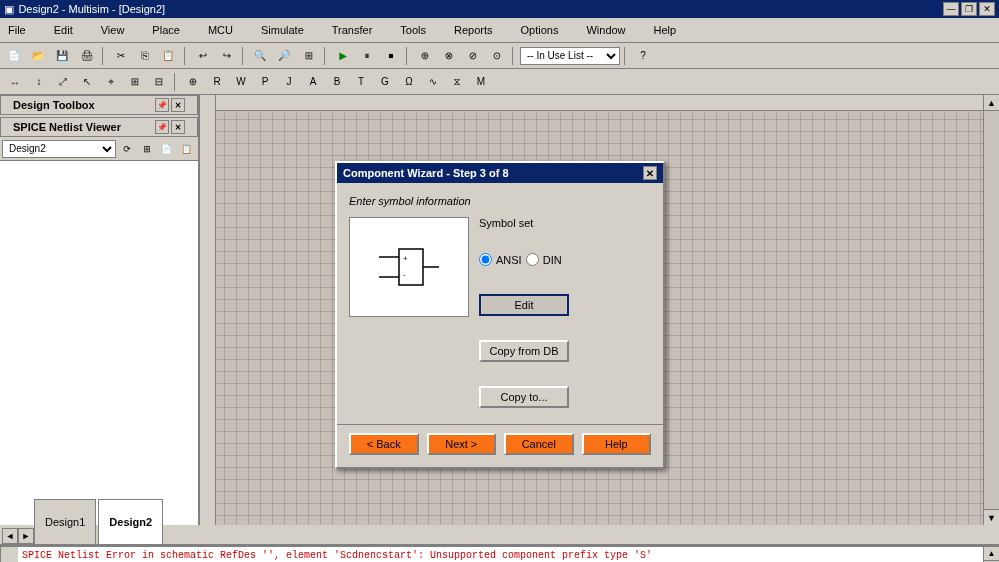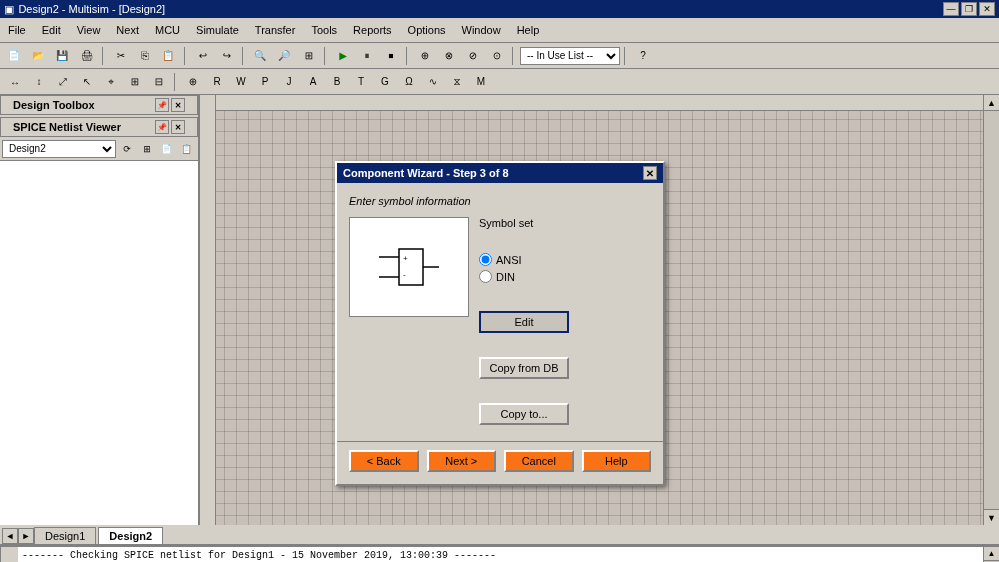--- a/index.html
+++ b/index.html
@@ -29,21 +29,21 @@
     }
 
     
     .menu-bar {
       background: #d4d0c8;
       height: 20px;
       display: flex;
       align-items: center;
       padding: 12px 2px;
       border-bottom: 1px solid #808080;
-      gap: 4px;
+      gap: 16px;
     }
     .menu-item {
       padding: 2px 6px;
       font-size: 11px;
       cursor: pointer;
     }
 
     
     .toolbar {
       background: #d4d0c8;
@@ -192,21 +192,21 @@
     
     .tab-bar {
       height: 20px;
       background: #d4d0c8;
       display: flex;
       align-items: flex-end;
       padding: 0 2px;
       border-bottom: 1px solid #808080;
     }
     .tab {
-      padding: 2px 10px;
+      padding: 16px 10px;
       background: #d4d0c8;
       border: 1px solid #808080;
       border-bottom: none;
       font-size: 11px;
       cursor: pointer;
       margin-right: 2px;
     }
     .tab.active {
       background: #fff;
       font-weight: bold;
@@ -317,21 +317,21 @@
       display: flex;
       flex-direction: column;
       gap: 20px;
     }
     .symbol-set-label {
       font-size: 11px;
       margin-bottom: 4px;
     }
     .radio-group {
       display: flex;
-      flex-direction: column;
+      flex-direction: row;
       gap: 4px;
       margin-bottom: 8px;
     }
     .radio-row {
       display: flex;
       align-items: center;
       gap: 4px;
       font-size: 11px;
     }
     .dialog-btn {
@@ -379,21 +379,21 @@
     <div class="title-btn">—</div>
     <div class="title-btn">❐</div>
     <div class="title-btn">✕</div>
   </div>
 </div>
 
 <div class="menu-bar">
   <div class="menu-item">File</div>
   <div class="menu-item">Edit</div>
   <div class="menu-item">View</div>
-  <div class="menu-item">Next</div>
+  <div class="menu-item">Place</div>
   <div class="menu-item">MCU</div>
   <div class="menu-item">Simulate</div>
   <div class="menu-item">Transfer</div>
   <div class="menu-item">Tools</div>
   <div class="menu-item">Reports</div>
   <div class="menu-item">Options</div>
   <div class="menu-item">Window</div>
   <div class="menu-item">Help</div>
 </div>
 
@@ -503,21 +503,20 @@
   <div style="width:16px; background:#d4d0c8; border:1px solid #808080; height:16px; display:flex; align-items:center; justify-content:center; cursor:pointer; font-size:9px;">◄</div>
   <div style="width:16px; background:#d4d0c8; border:1px solid #808080; height:16px; display:flex; align-items:center; justify-content:center; cursor:pointer; font-size:9px;">►</div>
   <div class="tab">Design1</div>
   <div class="tab active">Design2</div>
 </div>
 
 <div class="log-area">
   <div class="log-header">
     <div class="log-label">Spreadsheet View</div>
     <div class="log-content">
-      <div class="log-line">------- Checking SPICE netlist for Design1 - 15 November 2019, 13:00:39 -------</div>
       <div class="log-line error">SPICE Netlist Error in schematic RefDes '', element 'Scdnencstart': Unsupported component prefix type 'S'</div>
 
     </div>
     <div style="width:16px; background:#d4d0c8; border-left:1px solid #808080; display:flex; flex-direction:column;">
       <div style="height:14px; display:flex; align-items:center; justify-content:center; cursor:pointer; font-size:8px; border-bottom:1px solid #808080;">▲</div>
       <div style="flex:1; background:#c8c4bc;"></div>
 
     </div>
   </div>
 </div>

